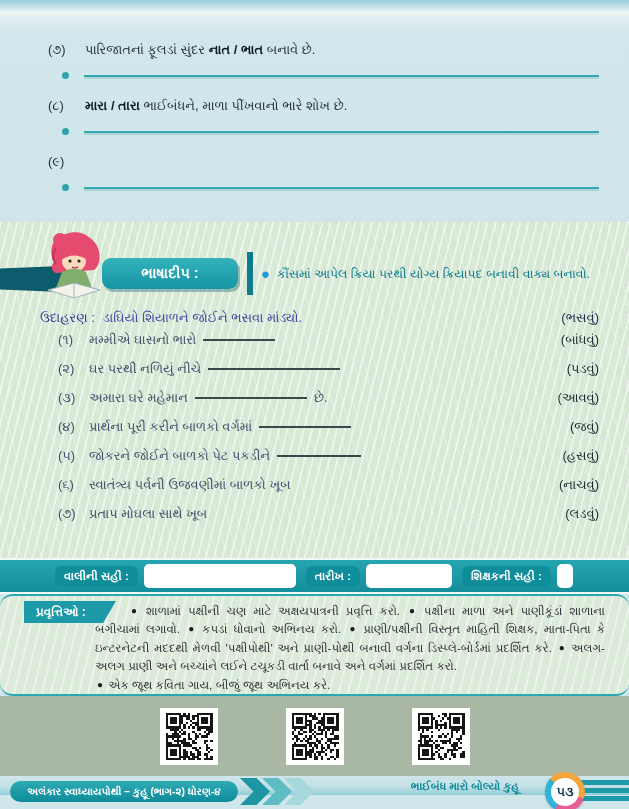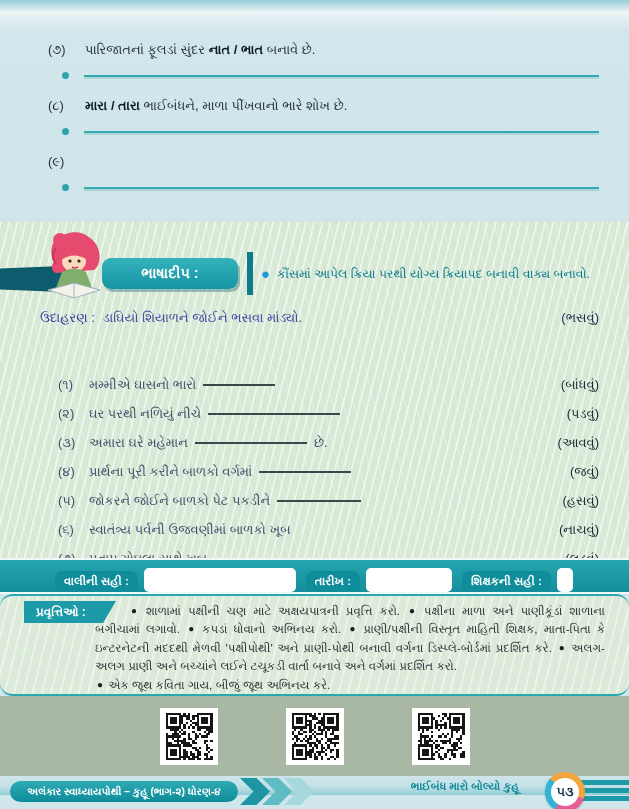--- a/index.html
+++ b/index.html
@@ -8,21 +8,21 @@
 
   
   .sec{position:absolute;left:0;width:629px;}
   #sec-top{top:0;height:222px;
     background:linear-gradient(180deg,#96cfd9 0%,#c6e2e8 3%,#eef6f7 5.5%,#e3f0f2 8%,#d2e7eb 14%,#cfe5ea 100%);}
   #sec-green{top:222px;height:336px;background-color:#d7e8d5;
     background-image:repeating-linear-gradient(104deg,rgba(255,255,255,.5) 0 2px,rgba(255,255,255,0) 2px 8px),
                      repeating-linear-gradient(76deg,rgba(255,255,255,.25) 0 1px,rgba(255,255,255,0) 1px 10px);}
   #sec-sign{top:558px;height:36px;background:linear-gradient(180deg,#24a5b0,#158e9c);
     border-top:2px solid #f2f8f8;border-bottom:2px solid #f2f8f8;box-sizing:border-box;
-    display:flex;align-items:flex-end;padding:0 8px 0 55px;gap:10px;}
+    display:flex;align-items:center;padding:0 8px 0 55px;gap:10px;}
   #sec-act{top:594px;height:102px;box-sizing:border-box;background-color:#dcebd9;
     background-image:repeating-linear-gradient(104deg,rgba(255,255,255,.45) 0 2px,rgba(255,255,255,0) 2px 9px);
     border-top:2px solid #2aa7b0;border-bottom:2px solid #2aa7b0;border-radius:13px;}
   #sec-qr{top:696px;height:80px;background:#a9b8a4;display:flex;justify-content:center;align-items:center;gap:68px;}
   #sec-footer{top:776px;height:19px;
     background:linear-gradient(180deg,#cfe6ea 0%,#c3e0e6 55%,#9fd2db 90%,#8ecad4 100%);}
 
   
   #sec-top{font-size:13px;color:#253239;}
   .q-block{margin:0 30px 0 48px;padding-top:0;}
@@ -53,21 +53,21 @@
   .ex-row{display:flex;align-items:baseline;margin:0 30px 0 58px;height:29px;font-size:13px;color:#414e6b;}
   .ex-num{width:31px;flex:none;}
   .ex-blank{display:inline-block;border-bottom:2px solid #3c474c;margin:0 7px;transform:translateY(-3px);}
   .ex-row:nth-of-type(1) .ex-blank{width:118px;}
   .ex-row:nth-of-type(2) .ex-blank{width:112px;}
   .ex-row:nth-of-type(3) .ex-blank{width:72px;}
   .ex-row:nth-of-type(4) .ex-blank{width:132px;}
   .ex-row:nth-of-type(5) .ex-blank{width:112px;}
   .ex-row:nth-of-type(6) .ex-blank{width:92px;}
   .ex-row:nth-of-type(7) .ex-blank{width:84px;}
-  .ex-ans{margin-left:auto;color:#1c2a32;margin-top:45px;}
+  .ex-ans{margin-left:auto;color:#1c2a32;}
 
   
   .sig-label{background:#0f8d9b;color:#fff;font-weight:bold;font-size:11.5px;
     padding:4px 9px;border-radius:7px;white-space:nowrap;flex:none;}
   .sig-box{background:#fff;height:24px;border-radius:5px;flex:none;margin-left:-4px;}
   #sig-box-guardian{width:152px;}
   #sig-box-date{width:86px;}
   #sig-box-teacher{flex:1;margin-right:48px;}
 
   

